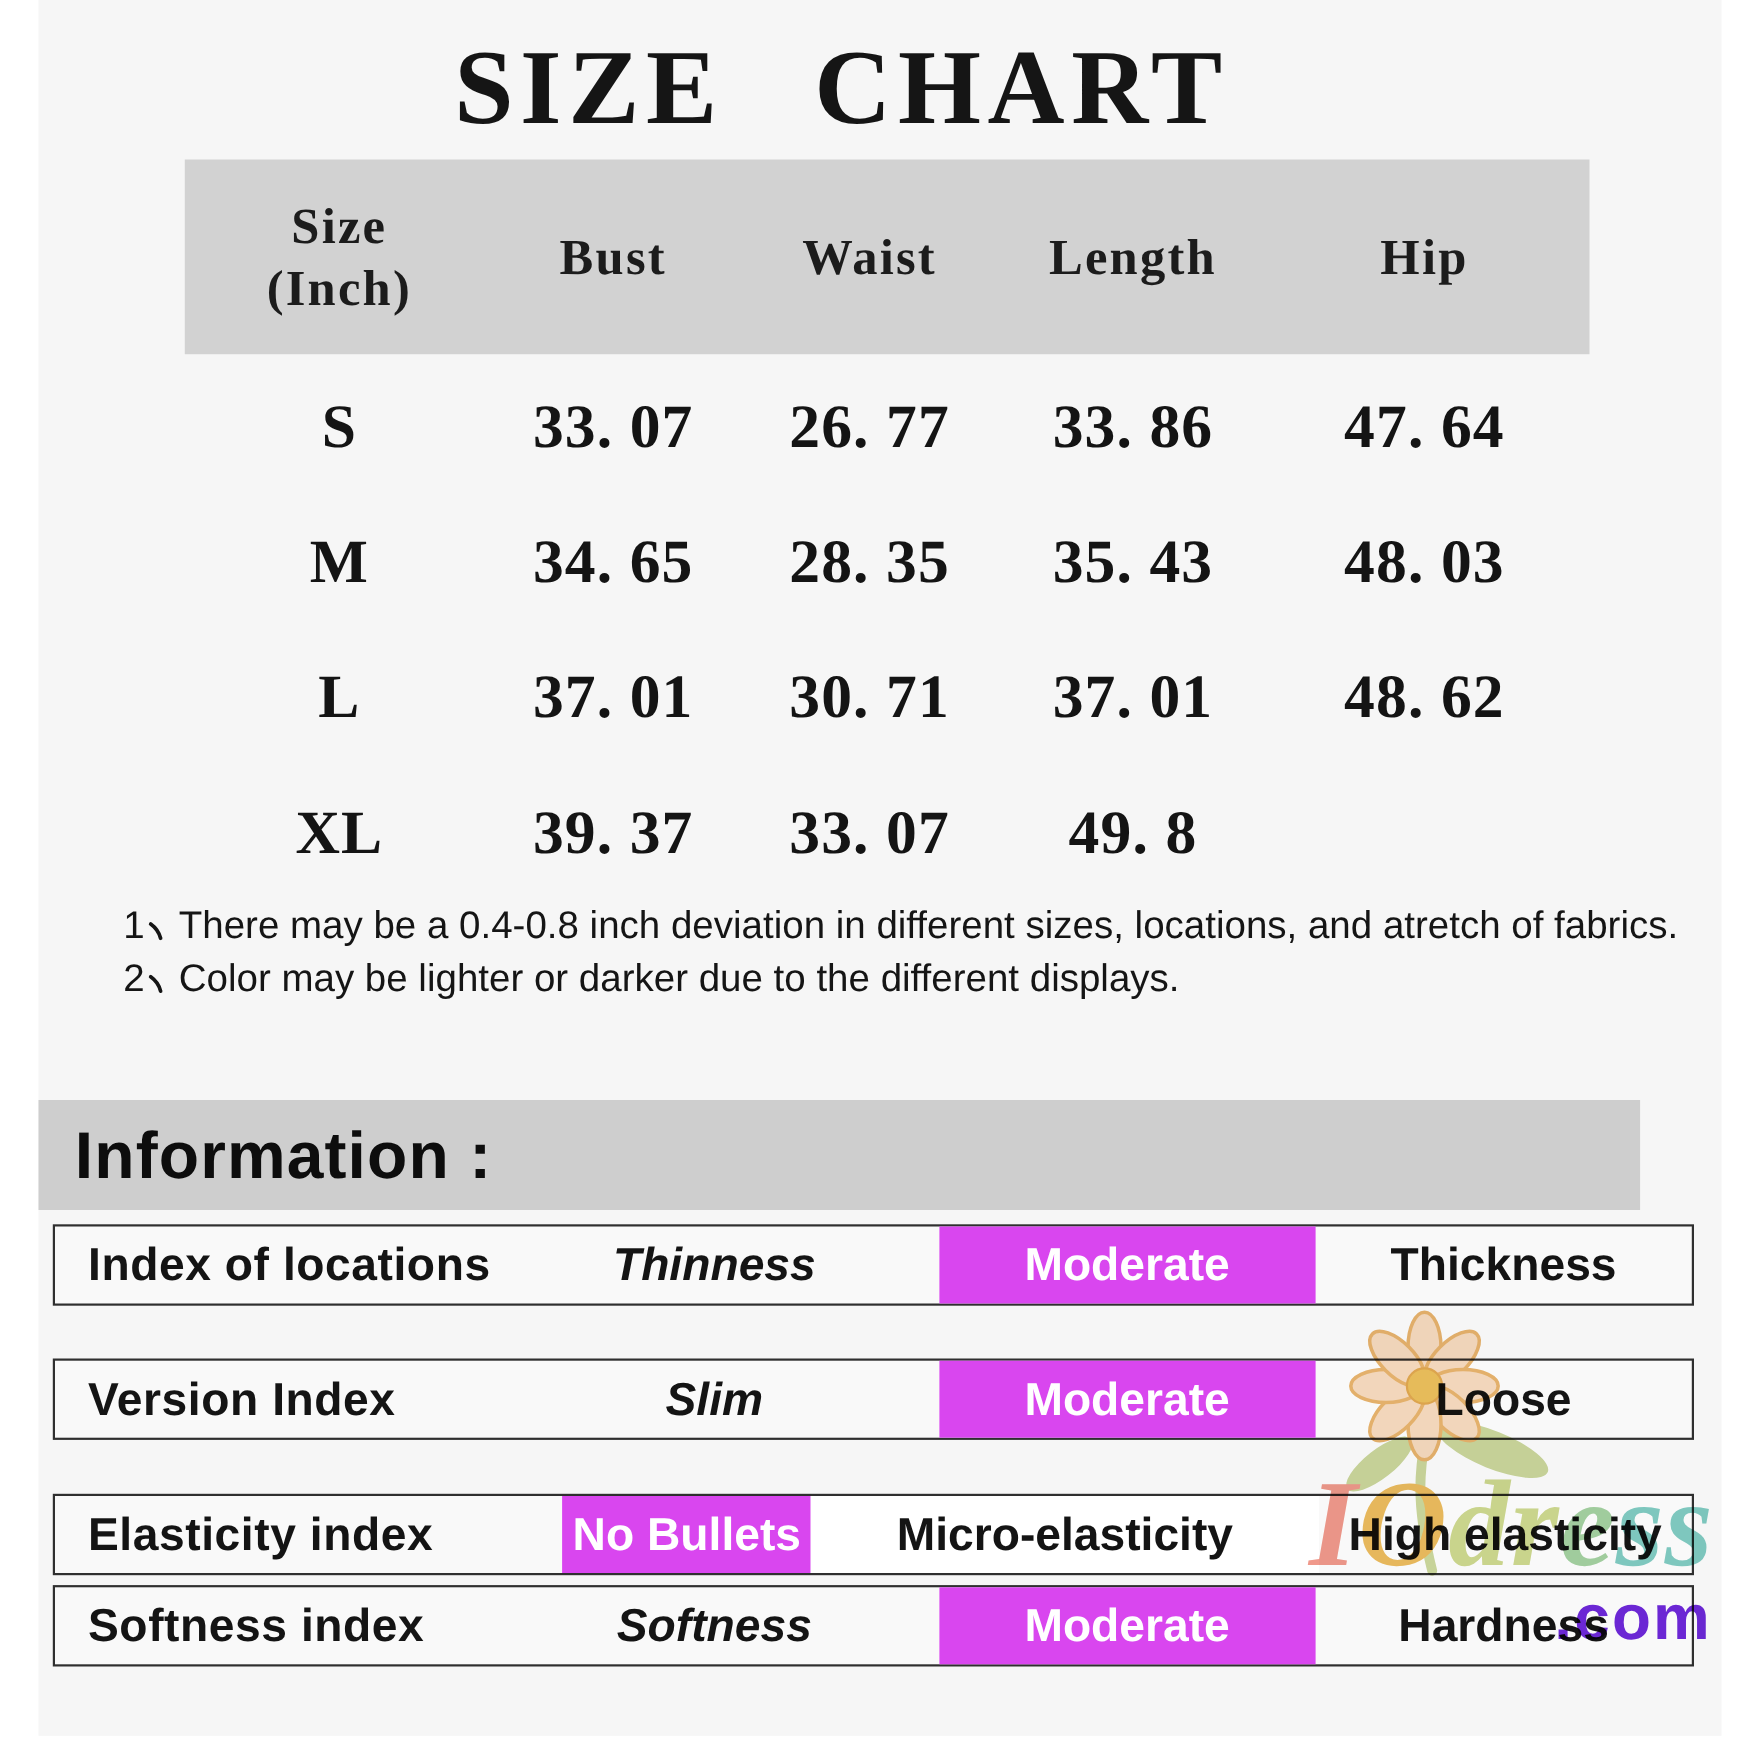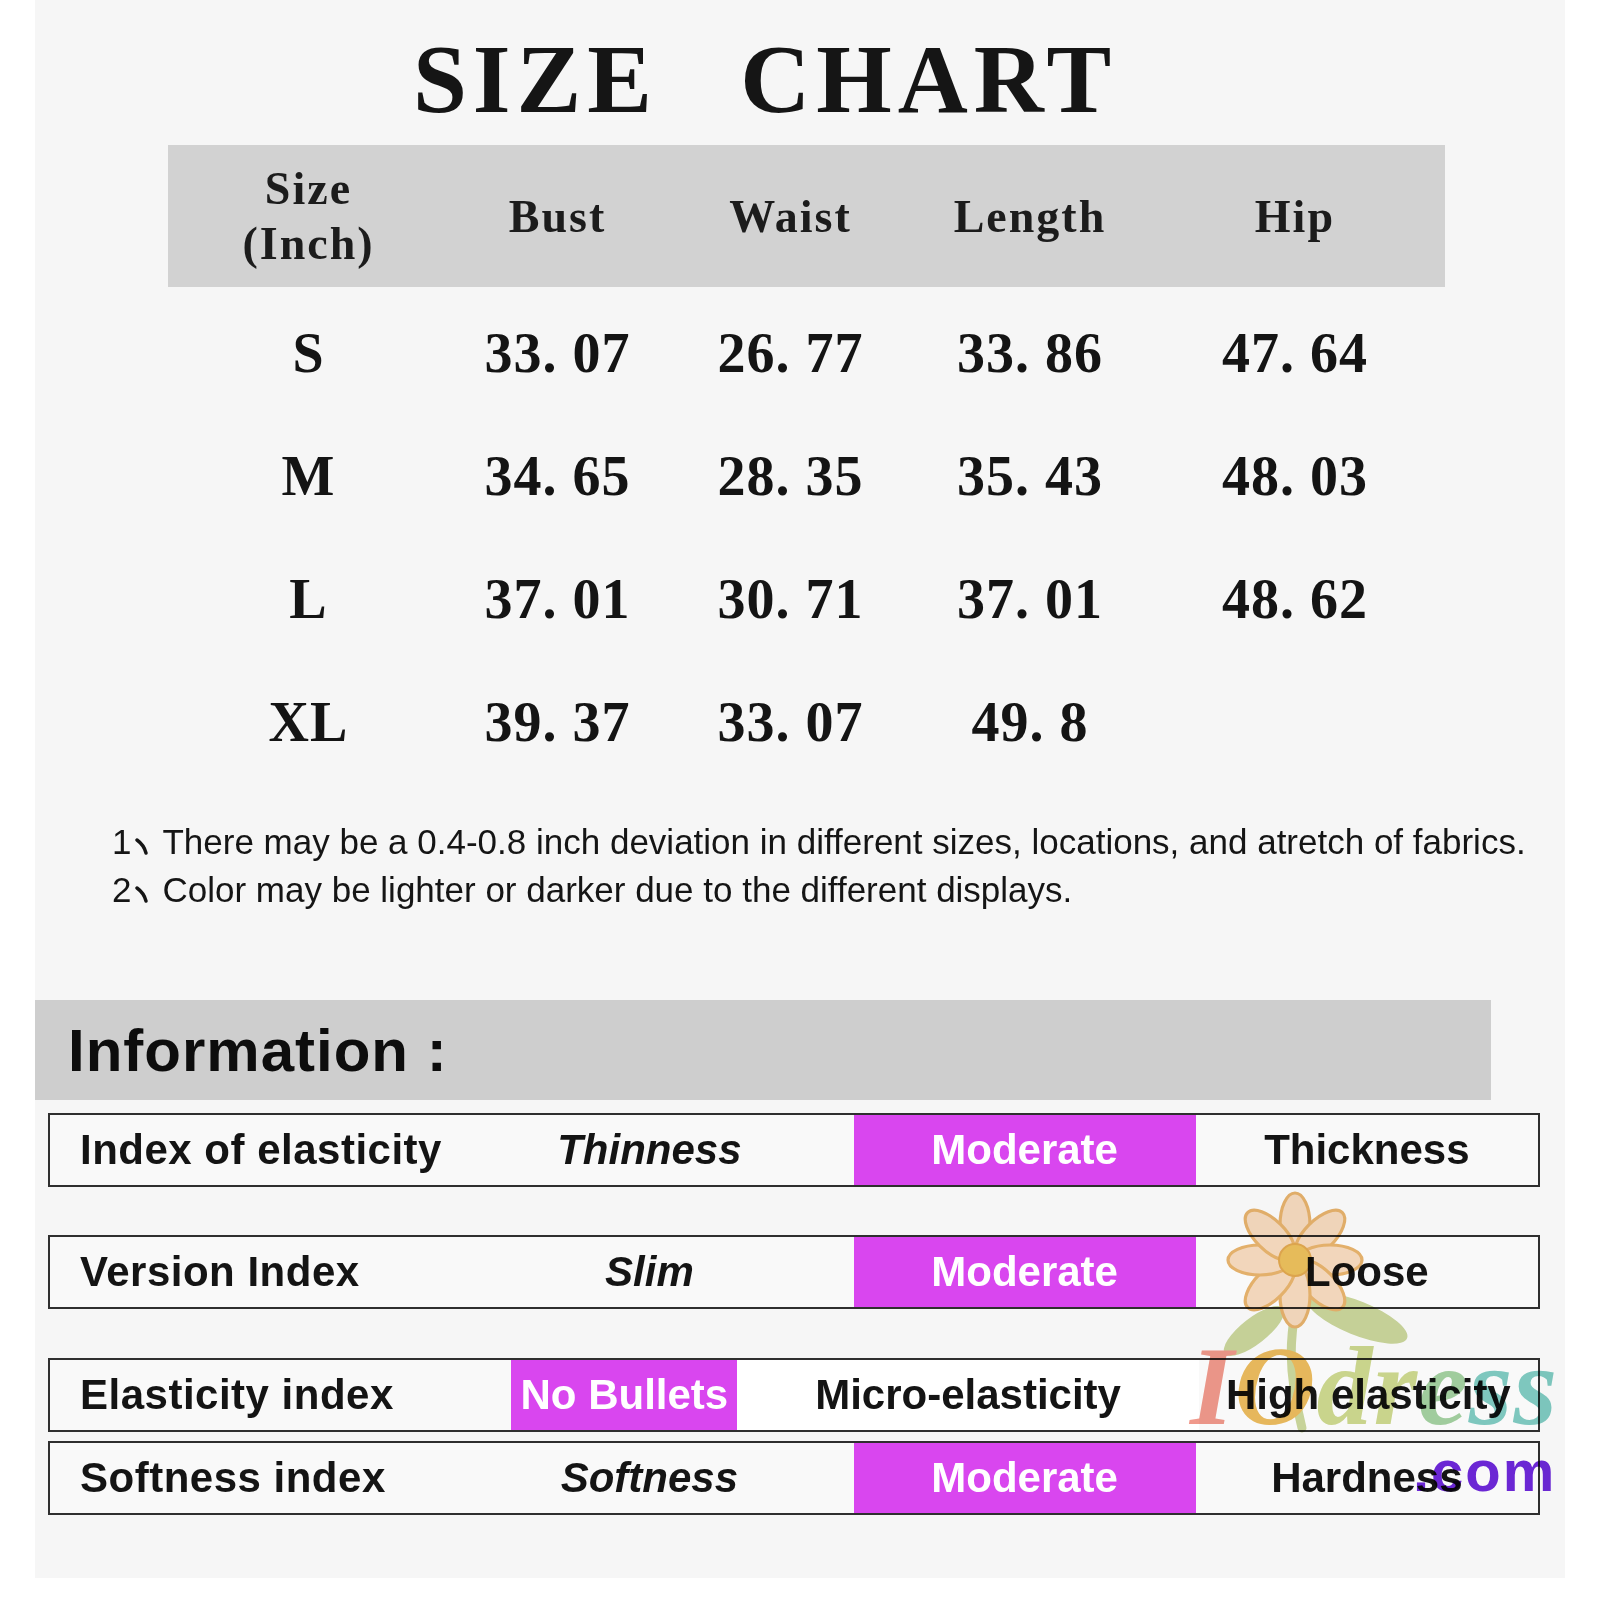--- a/index.html
+++ b/index.html
@@ -14,21 +14,21 @@
   
   .size-chart-title{
     position:absolute;left:0;right:70px;top:24px;text-align:center;
     font-family:"Liberation Serif", serif;font-weight:700;font-size:97px;
     letter-spacing:6px;word-spacing:52px;color:#151515;
   }
   
   .size-table{position:absolute;left:168px;top:145px;width:1277px;}
   .st-grid{display:grid;grid-template-columns:22% 17% 19.5% 18% 23.5%;}
   .st-header{
-    background:#d2d2d2;height:142px;align-items:center;text-align:center;
+    background:#d2d2d2;height:177px;align-items:center;text-align:center;
     font-family:"Liberation Serif", serif;font-weight:700;font-size:46px;
     letter-spacing:2px;color:#1c1c1c;
   }
   .st-header .two-line{line-height:1.2;}
   .st-body{margin-top:4px;}
   .st-row{
     height:123px;align-items:center;text-align:center;
     font-family:"Liberation Serif", serif;font-weight:700;font-size:56px;
     letter-spacing:1px;color:#141414;
   }
@@ -150,21 +150,21 @@
     </svg>
     <span>Color may be lighter or darker due to the different displays.</span>
   </div>
 </div>
 
 <div class="info-band">
   <div class="info-heading">Information :</div>
 </div>
 
 <div class="info-row info-row-1 row-std">
-  <div class="row-label">Index of elasticity</div>
+  <div class="row-label">Index of locations</div>
   <div class="opt opt-1">Thinness</div>
   <div class="opt opt-2 active">Moderate</div>
   <div class="opt opt-3">Thickness</div>
 </div>
 
 <div class="info-row info-row-2 row-std">
   <div class="row-label">Version Index</div>
   <div class="opt opt-1">Slim</div>
   <div class="opt opt-2 active">Moderate</div>
   <div class="opt opt-3">Loose</div>

